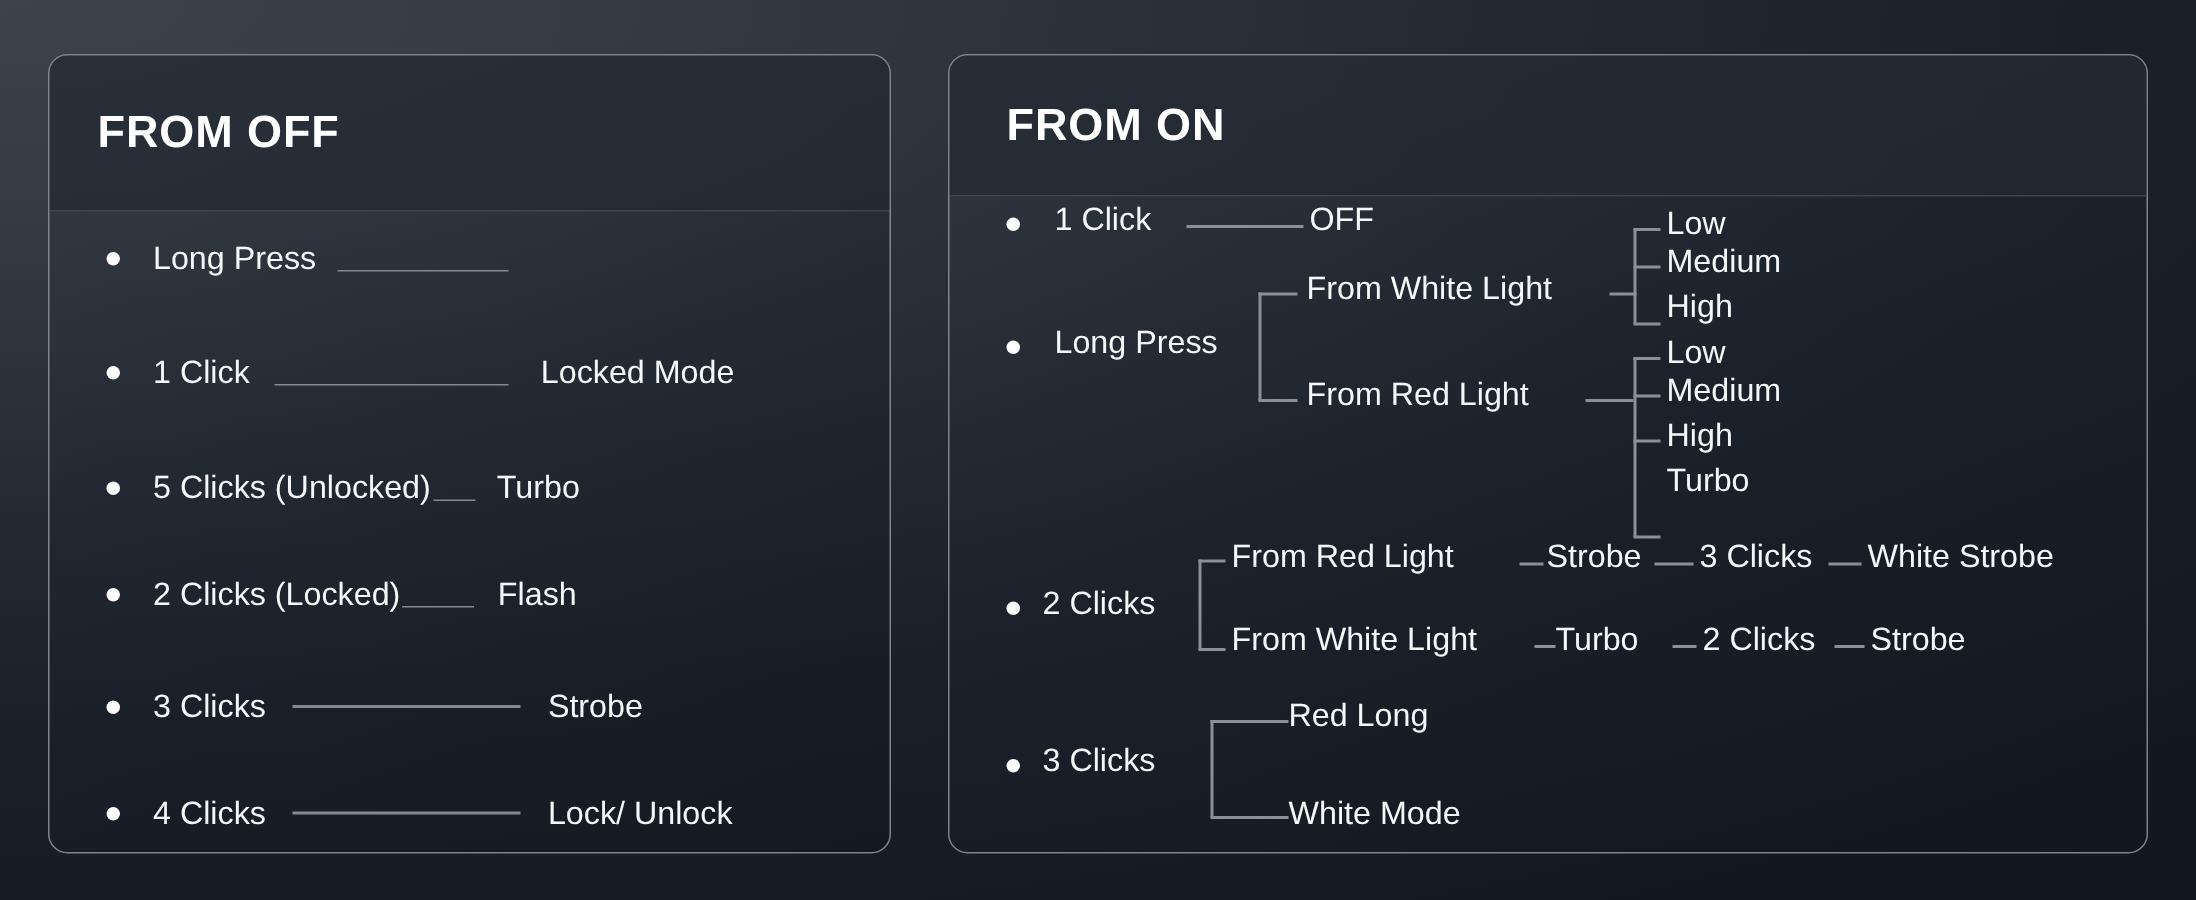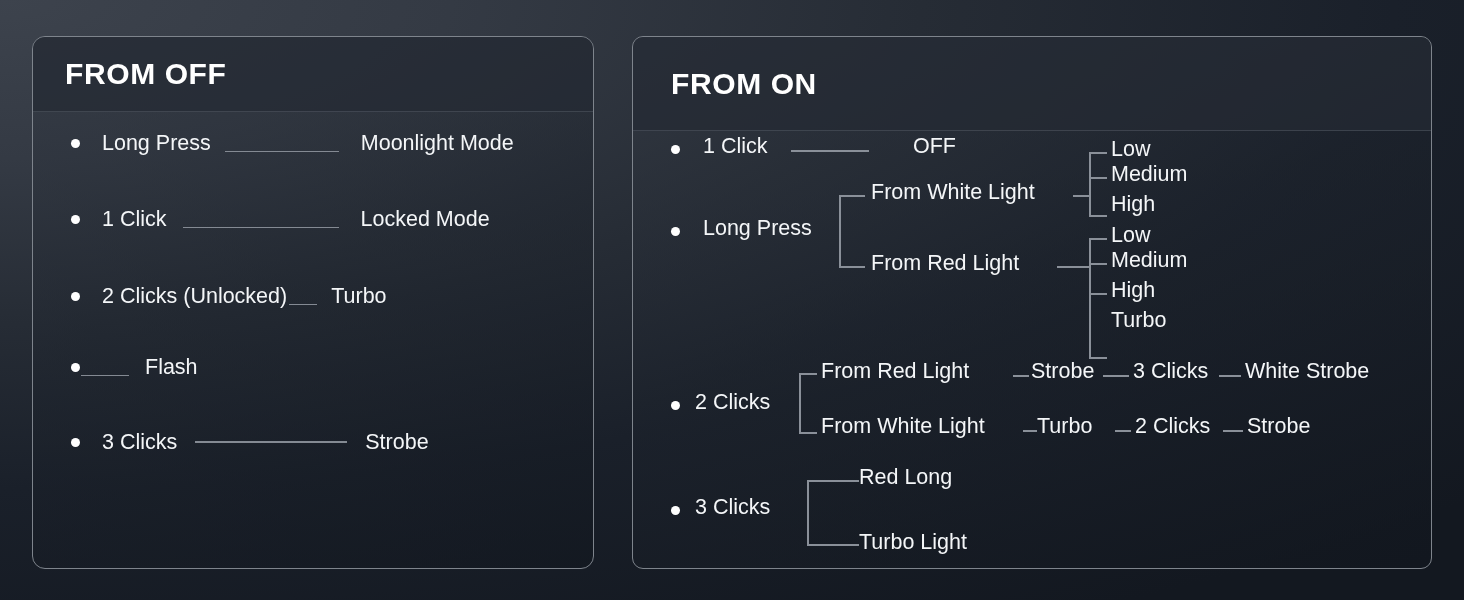--- a/index.html
+++ b/index.html
@@ -15,24 +15,24 @@
   .stage { position:absolute; inset:0; }
 
   .card {
     position:absolute;
     border:1.5px solid #7e848c;
     border-radius:13px;
     overflow:hidden;
     background:linear-gradient(160deg, rgba(52,58,68,.55) 0%, rgba(30,36,45,.45) 45%, rgba(17,22,30,.55) 100%);
   }
   .card.left  { left:32px; top:36px; width:562px; height:533px; }
-  .card.right { left:632px; top:36px; width:800px; height:533px;border-radius:11px; }
+  .card.right { left:632px; top:36px; width:800px; height:533px; }
 
   .card-head {
-    height:75px;
+    height:104px;
     background:rgba(36,42,51,.72);
     display:flex; align-items:center;
     border-bottom:1px solid rgba(130,138,148,.28);
   }
   .card.right .card-head { height:94px; }
   .card-title {
     font-size:30px; font-weight:bold; letter-spacing:.6px;
     color:#ffffff; padding-left:32px;
   }
   .card.right .card-title { padding-left:38px; }
@@ -72,64 +72,70 @@
   <div class="card left">
     <div class="card-head">
       <div class="card-title">FROM OFF</div>
     </div>
     <div class="card-body">
 
       <div class="row" style="top:16px;">
         <span class="bullet"></span>
         <span class="lbl trigger">Long Press</span>
         <span class="rule" style="width:114px; margin-left:14px;"></span>
-        <span class="lbl result" style="margin-left:22px;">Moonlight Mode</span>
       </div>
 
       <div class="row" style="top:92px;">
         <span class="bullet"></span>
         <span class="lbl trigger">1 Click</span>
         <span class="rule" style="width:156px; margin-left:16px;"></span>
         <span class="lbl result" style="margin-left:22px;">Locked Mode</span>
       </div>
 
       <div class="row" style="top:169px;">
         <span class="bullet"></span>
-        <span class="lbl trigger">2 Clicks (Unlocked)</span>
+        <span class="lbl trigger">5 Clicks (Unlocked)</span>
         <span class="rule" style="width:28px; margin-left:2px;"></span>
         <span class="lbl result" style="margin-left:14px;">Turbo</span>
       </div>
 
       <div class="row" style="top:240px;">
         <span class="bullet"></span>
+        <span class="lbl trigger">2 Clicks (Locked)</span>
         <span class="rule" style="width:48px; margin-left:1px;"></span>
         <span class="lbl result" style="margin-left:16px;">Flash</span>
       </div>
 
       <div class="row" style="top:315px;">
         <span class="bullet"></span>
         <span class="lbl trigger">3 Clicks</span>
         <span class="rule" style="width:152px; margin-left:18px; align-self:center; margin-bottom:0;"></span>
         <span class="lbl result" style="margin-left:18px;">Strobe</span>
       </div>
 
+      <div class="row" style="top:386px;">
+        <span class="bullet"></span>
+        <span class="lbl trigger">4 Clicks</span>
+        <span class="rule" style="width:152px; margin-left:18px; align-self:center; margin-bottom:0;"></span>
+        <span class="lbl result" style="margin-left:18px;">Lock/ Unlock</span>
+      </div>
 
     </div>
   </div>
 
   <div class="card right">
     <div class="card-head">
       <div class="card-title">FROM ON</div>
     </div>
     <div class="card-body">
 
       <div class="rbullet" style="left:38px; top:14px;"></div>
       <div class="node" style="left:70px; top:3px;">1 Click</div>
       <div class="seg hline" style="left:158px; top:19px; width:78px;"></div>
-      <div class="node" style="left:240px; top:3px;margin-left:40px;">OFF</div>
+      <div class="node" style="left:240px; top:3px;">OFF</div>
 
       <div class="rbullet" style="left:38px; top:96px;"></div>
       <div class="node" style="left:70px; top:85px;">Long Press</div>
 
       <div class="seg vline" style="left:206px; top:64px; height:72px;"></div>
       <div class="seg hline" style="left:206px; top:64px; width:26px;"></div>
       <div class="seg hline" style="left:206px; top:135px; width:26px;"></div>
 
       <div class="node" style="left:238px; top:49px;">From White Light</div>
       <div class="node" style="left:238px; top:120px;">From Red Light</div>
@@ -178,18 +184,18 @@
       <div class="node" style="left:614px; top:283px;">Strobe</div>
 
       <div class="rbullet" style="left:38px; top:375px;"></div>
       <div class="node" style="left:62px; top:364px;">3 Clicks</div>
 
       <div class="seg vline" style="left:174px; top:349px; height:65px;"></div>
       <div class="seg hline" style="left:174px; top:349px; width:52px;"></div>
       <div class="seg hline" style="left:174px; top:413px; width:52px;"></div>
 
       <div class="node" style="left:226px; top:334px;">Red Long</div>
-      <div class="node" style="left:226px; top:399px;">Turbo Light</div>
+      <div class="node" style="left:226px; top:399px;">White Mode</div>
 
     </div>
   </div>
 
 </div>
 
 </body></html>

